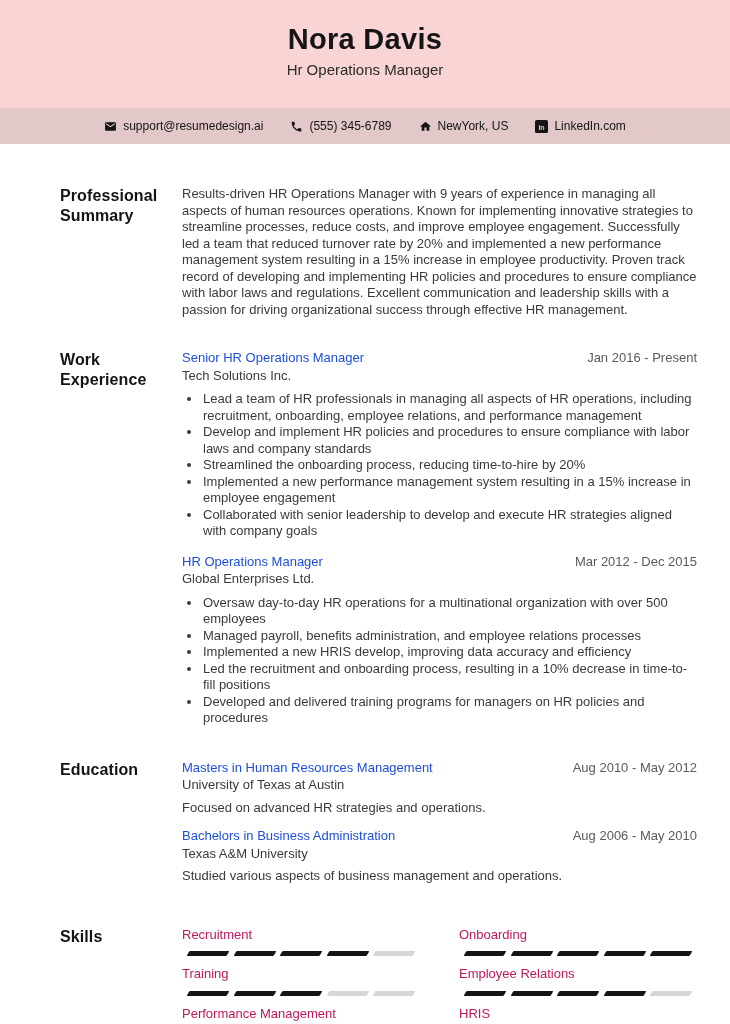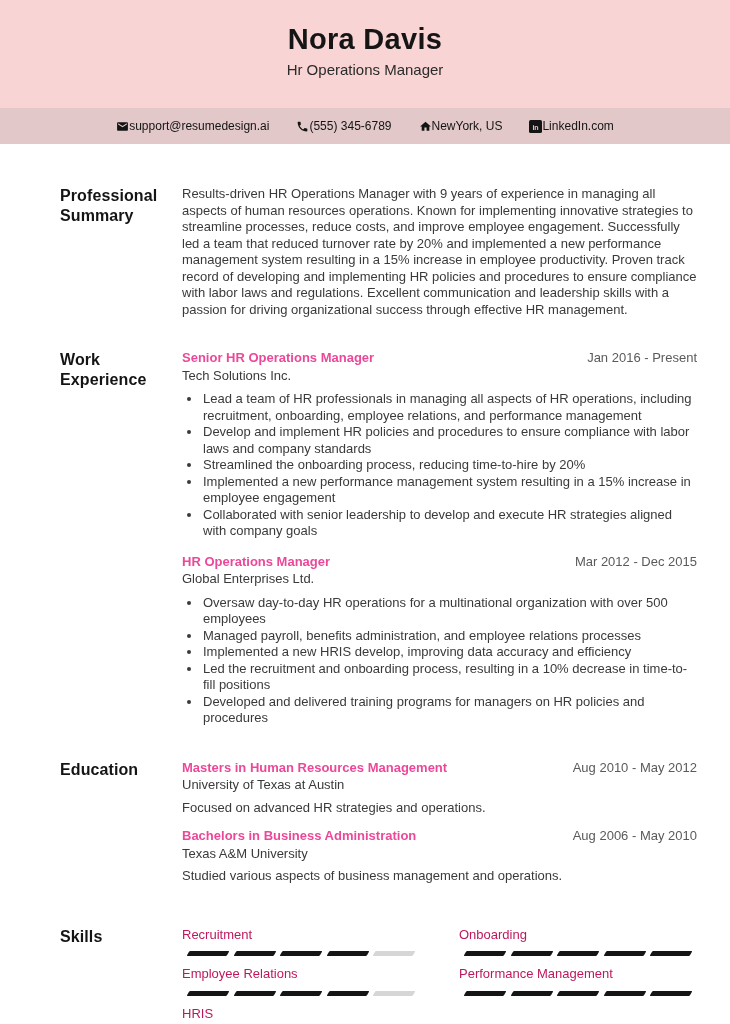--- a/index.html
+++ b/index.html
@@ -19,39 +19,39 @@
   
   .header{background:var(--header-bg);height:108px;padding-top:24px;text-align:center;}
   .name{margin:0;font-size:29px;line-height:1.05;font-weight:700;color:#151515;letter-spacing:.3px;}
   .subtitle{margin-top:7px;font-size:15px;color:#2b2b2b;}
 
   
   .contact-bar{
     background:var(--contact-bg);height:36px;display:flex;align-items:center;
     justify-content:center;gap:27px;font-size:12px;color:#141414;
   }
-  .contact-item{display:flex;align-items:center;color:#141414;text-decoration:none;cursor:pointer;}
+  .contact-item{display:flex;align-items:center;gap:6px;color:#141414;text-decoration:none;cursor:pointer;}
   .cicon{display:flex;align-items:center;}
   .cicon svg{display:block;}
 
   
   main{padding:42px 33px 0 60px;}
   .section{display:flex;align-items:flex-start;}
   .sec-label{
     flex:0 0 105px;width:105px;text-align:left;font-size:16px;font-weight:700;
     color:#141414;line-height:1.22;letter-spacing:.1px;
   }
   .sec-content{flex:1;margin-left:17px;font-size:13px;line-height:16.5px;color:#3a3a3a;}
   .section.work{margin-top:32px;}
   .section.education{margin-top:33px;}
   .section.skills{margin-top:42px;}
 
   
   .entry-head{display:flex;justify-content:space-between;align-items:baseline;}
-  .entry-title{font-weight:700;font-size:13px;color:#ec4899;}
+  .entry-title{font-weight:400;font-size:13px;color:#1d4ed8;}
   .entry-dates{font-size:13px;color:#5a5a5a;white-space:nowrap;margin-left:12px;}
   .entry-sub{margin-top:1px;}
   ul.bullets{margin:7px 0 0;padding-left:20px;}
   ul.bullets li{padding-left:1px;}
   .job + .job{margin-top:14px;}
   .edu + .edu{margin-top:12px;}
   .edu-desc{margin-top:6px;}
 
   
   .skills-grid{display:grid;grid-template-columns:1fr 1fr;column-gap:39px;row-gap:10px;}
@@ -196,20 +196,30 @@
             <div class="skill-name">Onboarding</div>
             <div class="meter">
                 <span class="seg fill"></span>
                 <span class="seg fill"></span>
                 <span class="seg fill"></span>
                 <span class="seg fill"></span>
                 <span class="seg fill"></span>
               </div>
           </div>
           <div class="skill">
+            <div class="skill-name">Training</div>
+            <div class="meter">
+                <span class="seg fill"></span>
+                <span class="seg fill"></span>
+                <span class="seg fill"></span>
+                <span class="seg"></span>
+                <span class="seg"></span>
+              </div>
+          </div>
+          <div class="skill">
             <div class="skill-name">Employee Relations</div>
             <div class="meter">
                 <span class="seg fill"></span>
                 <span class="seg fill"></span>
                 <span class="seg fill"></span>
                 <span class="seg fill"></span>
                 <span class="seg"></span>
               </div>
           </div>
           <div class="skill">

